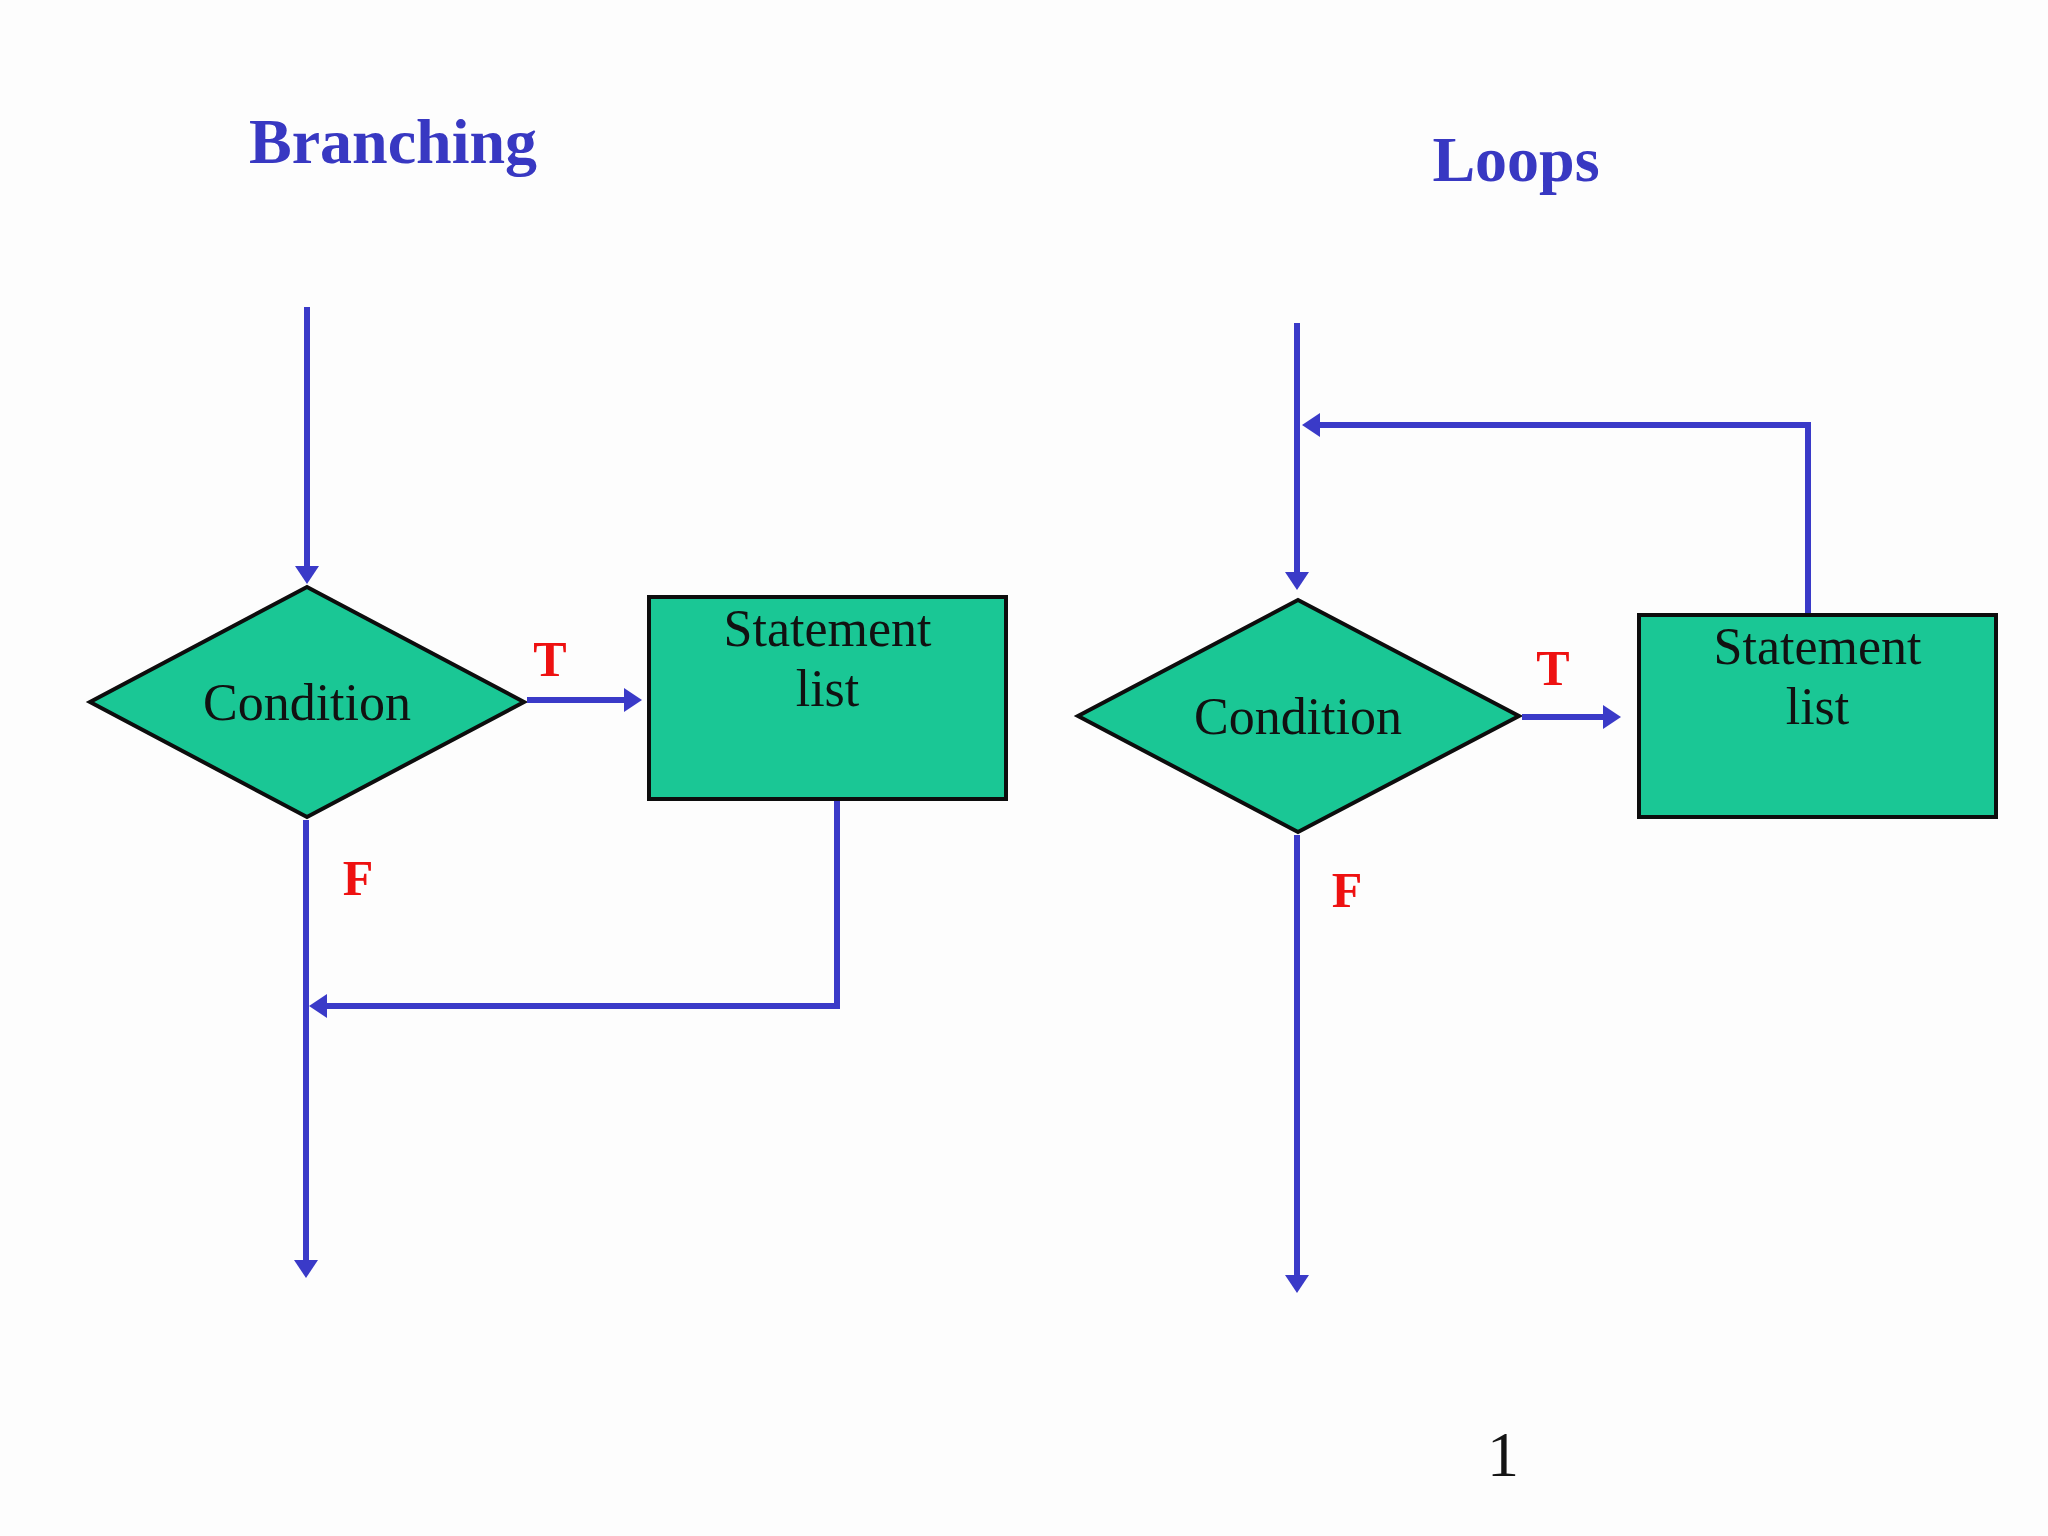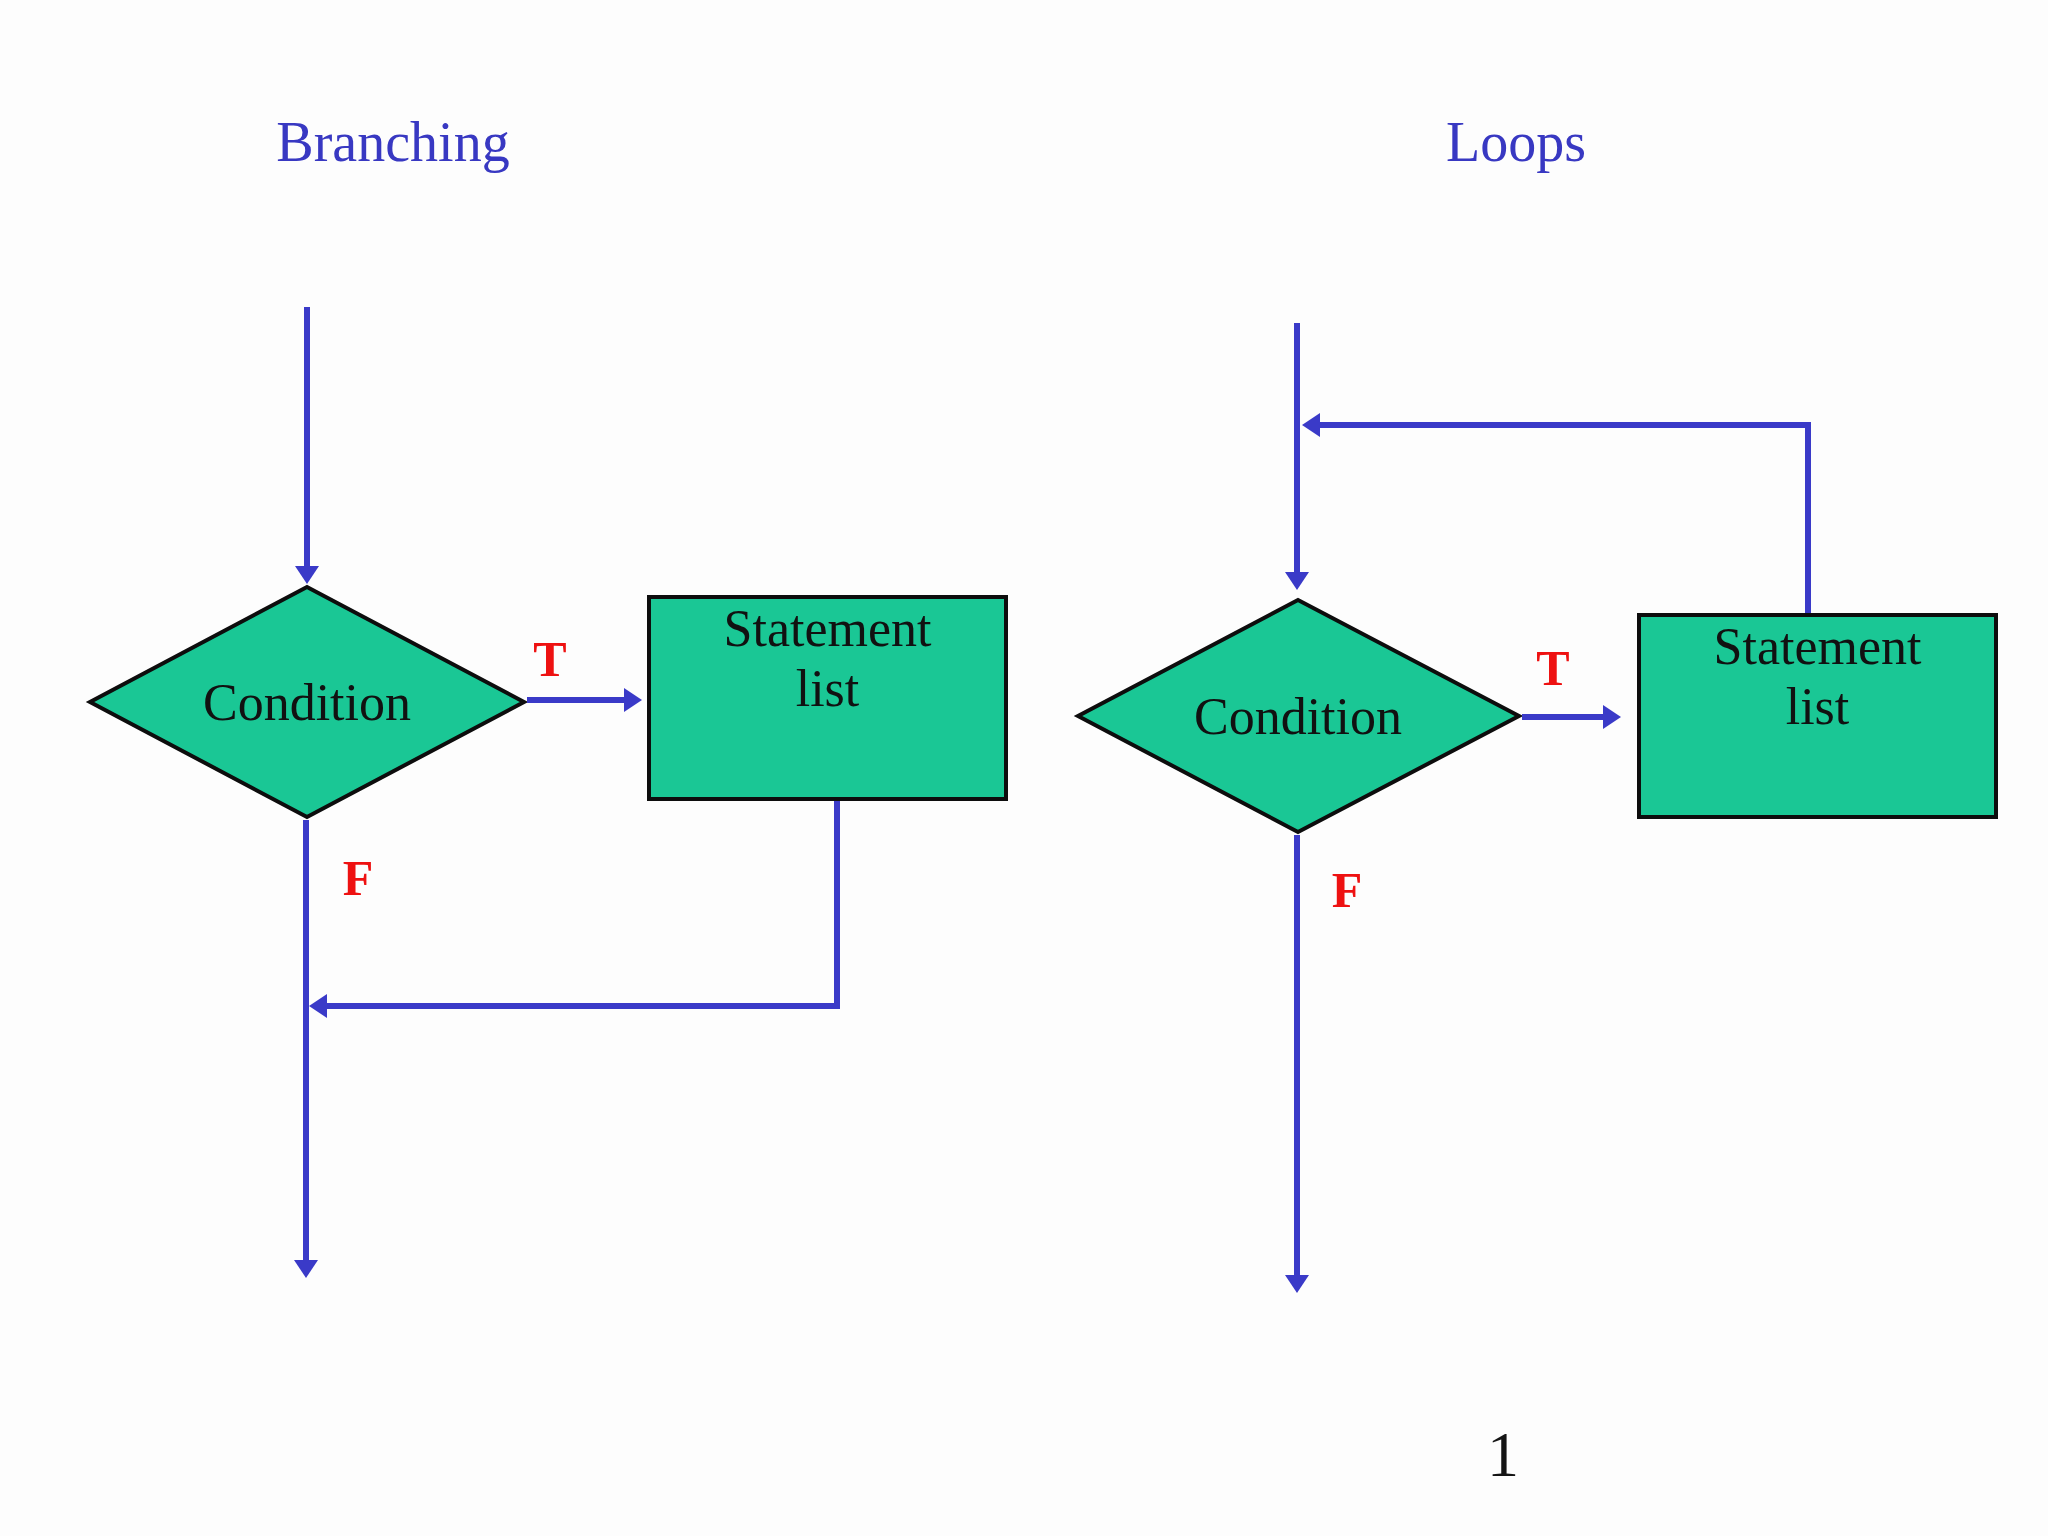--- a/index.html
+++ b/index.html
@@ -7,21 +7,21 @@
     width:2048px;height:1536px;
     background:var(--c-background,#FDFDFD);
     font-family:"Liberation Serif","DejaVu Serif",serif;
     overflow:hidden;
   }
   .slide{position:relative;width:2048px;height:1536px;}
 
   .chart-title{
     position:absolute;
     transform:translate(-50%,-50%);
-    font-size:56px;font-weight:normal;
+    font-size:64px;font-weight:bold;
     color:var(--c-title,#3838C2);
     white-space:nowrap;
   }
 
   
   .line{position:absolute;background:var(--c-arrow,#3A3AC8);}
 
   
   .ah{position:absolute;width:0;height:0;border-style:solid;border-color:transparent;}
   .ah.down{border-width:18px 12px 0 12px;border-top-color:var(--c-arrow,#3A3AC8);}
@@ -86,21 +86,21 @@
     <div class="line" style="left:327px;top:1003px;width:510px;height:6px;"></div>
     <div class="ah left" style="left:309px;top:994px;"></div>
 
     <div class="line" style="left:303px;top:820px;width:6px;height:441px;"></div>
     <div class="ah down" style="left:294px;top:1260px;"></div>
     <div class="tf-label" style="left:358px;top:878px;">F</div>
   </div>
 
   <div>
 
-    <div class="chart-title" style="left:1516px;top:142px;">Loops</div>
+    <div class="chart-title" style="left:1516px;top:160px;">Loops</div>
 
     <div class="line" style="left:1294px;top:323px;width:6px;height:251px;"></div>
     <div class="ah down" style="left:1285px;top:572px;"></div>
 
     <div class="line" style="left:1805px;top:422px;width:6px;height:194px;"></div>
     <div class="line" style="left:1320px;top:422px;width:491px;height:6px;"></div>
     <div class="ah left" style="left:1302px;top:413px;"></div>
 
     <svg class="diamond-svg" style="left:1075px;top:597px;" width="447" height="238" viewBox="0 0 447 238">
       <polygon points="223,3 444,119 223,235 3,119" stroke="#0D0D0D" stroke-width="4" fill="#1AC795"></polygon>

